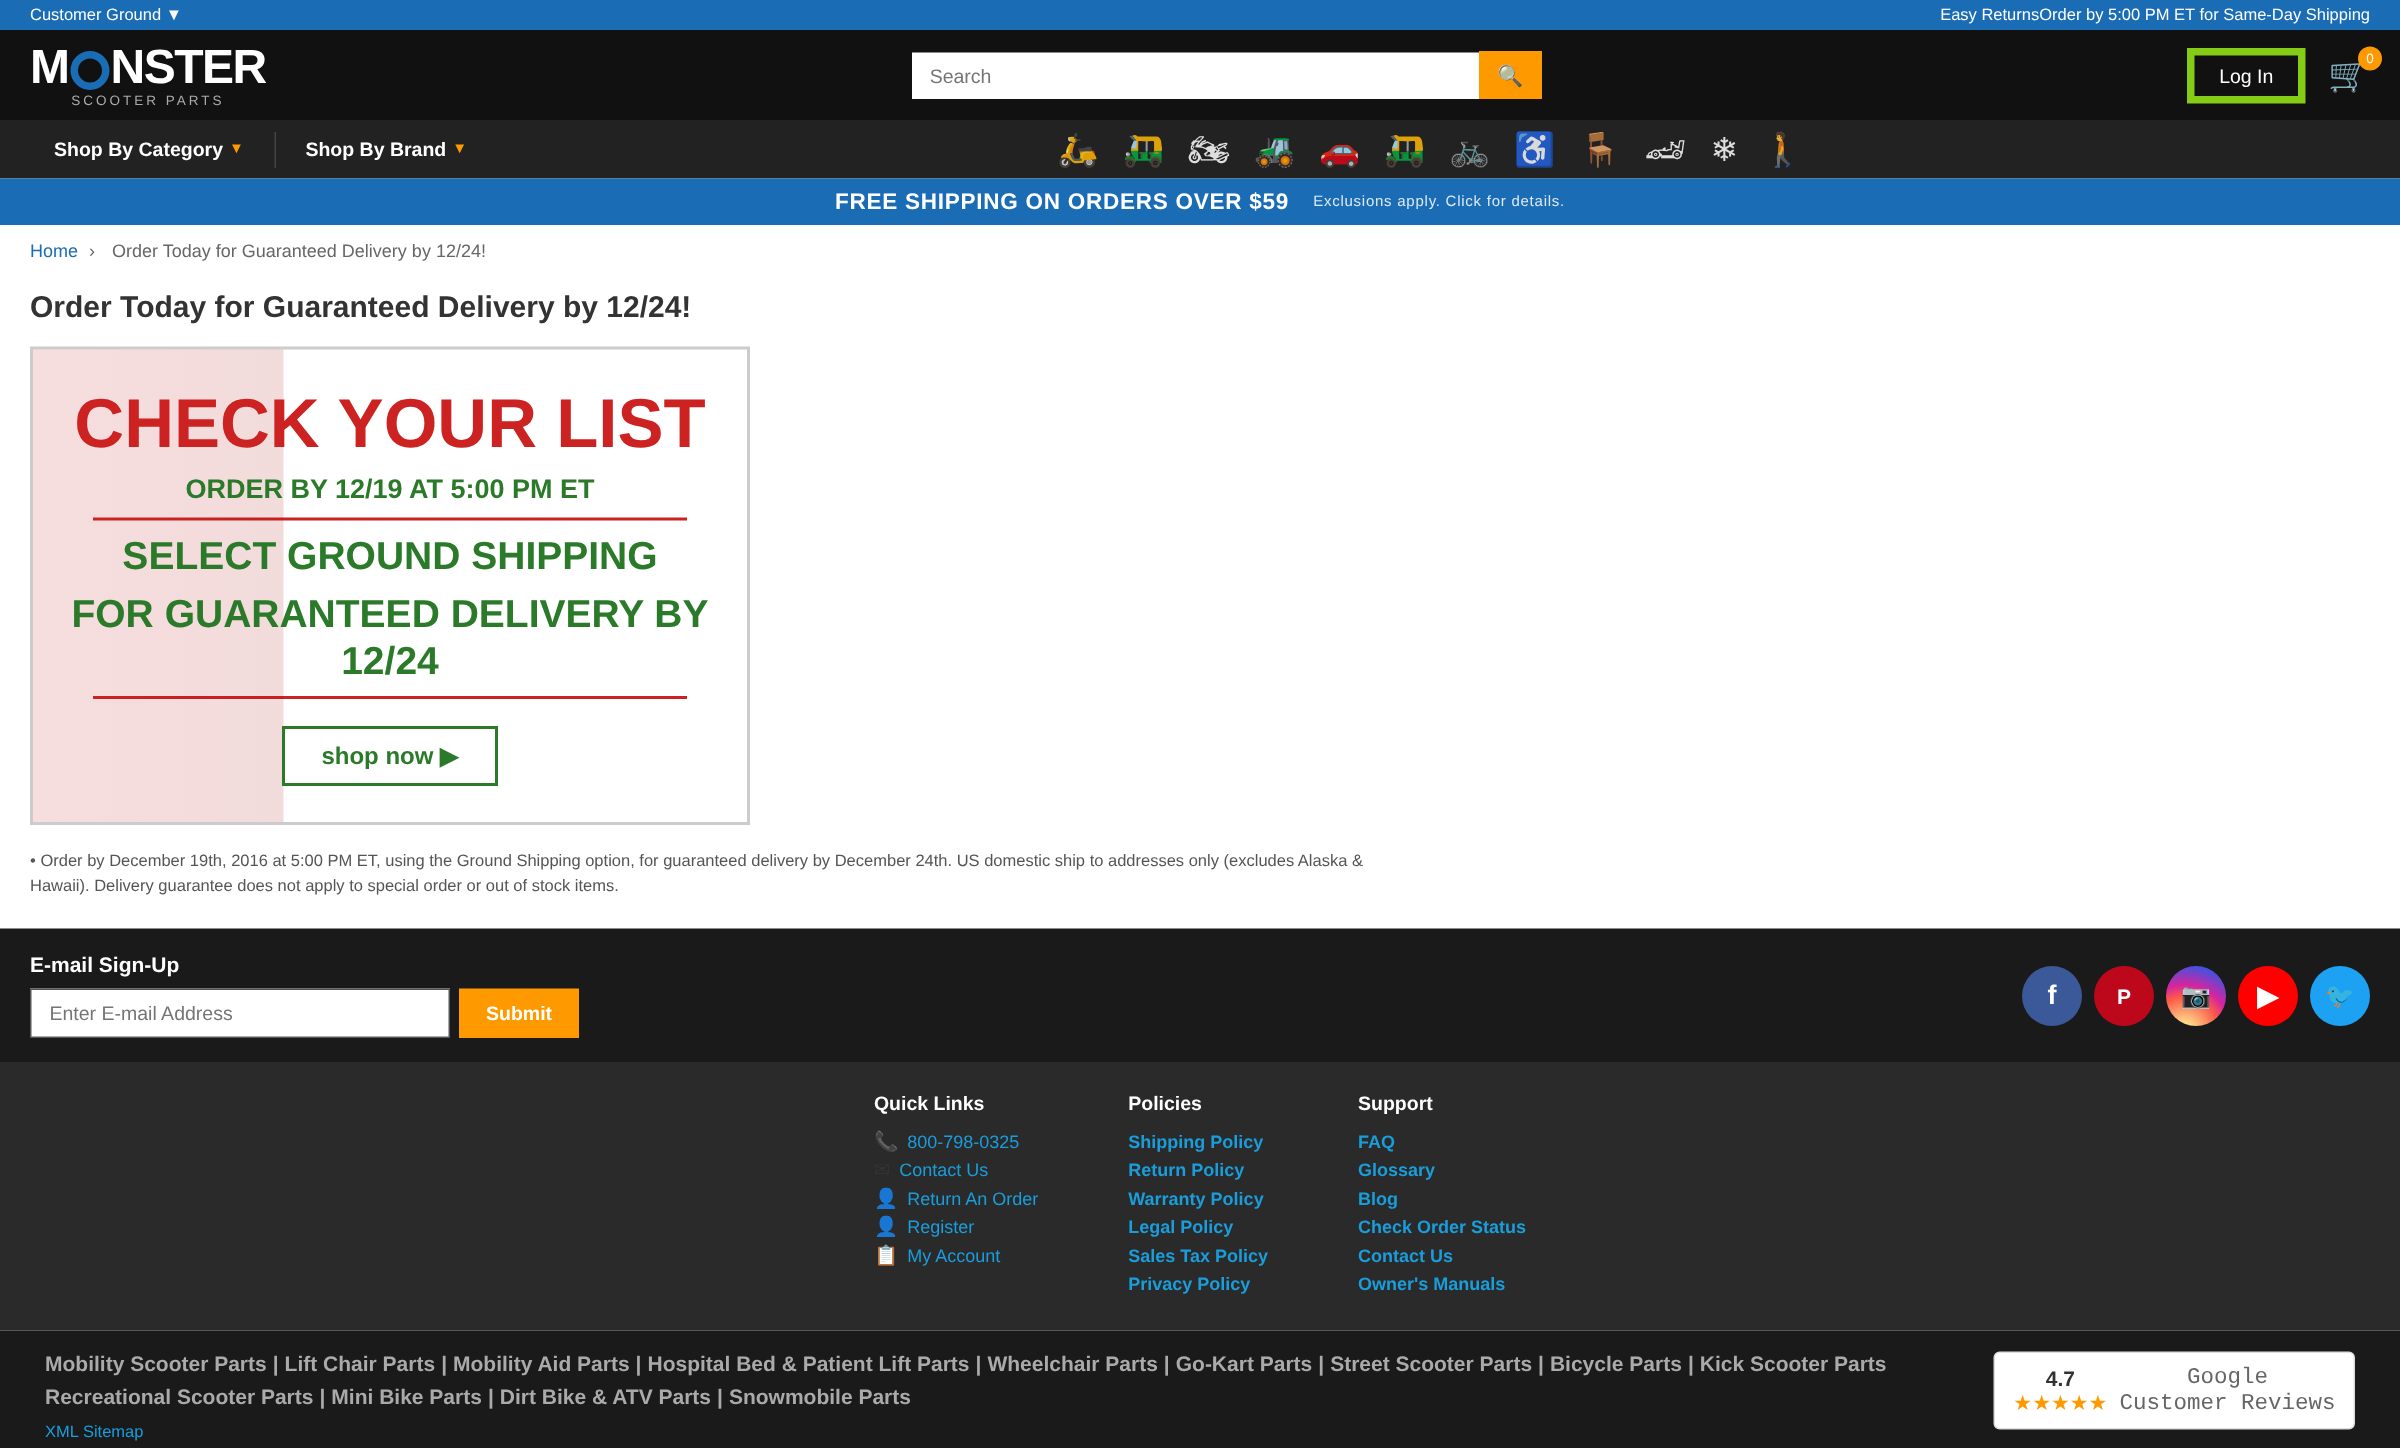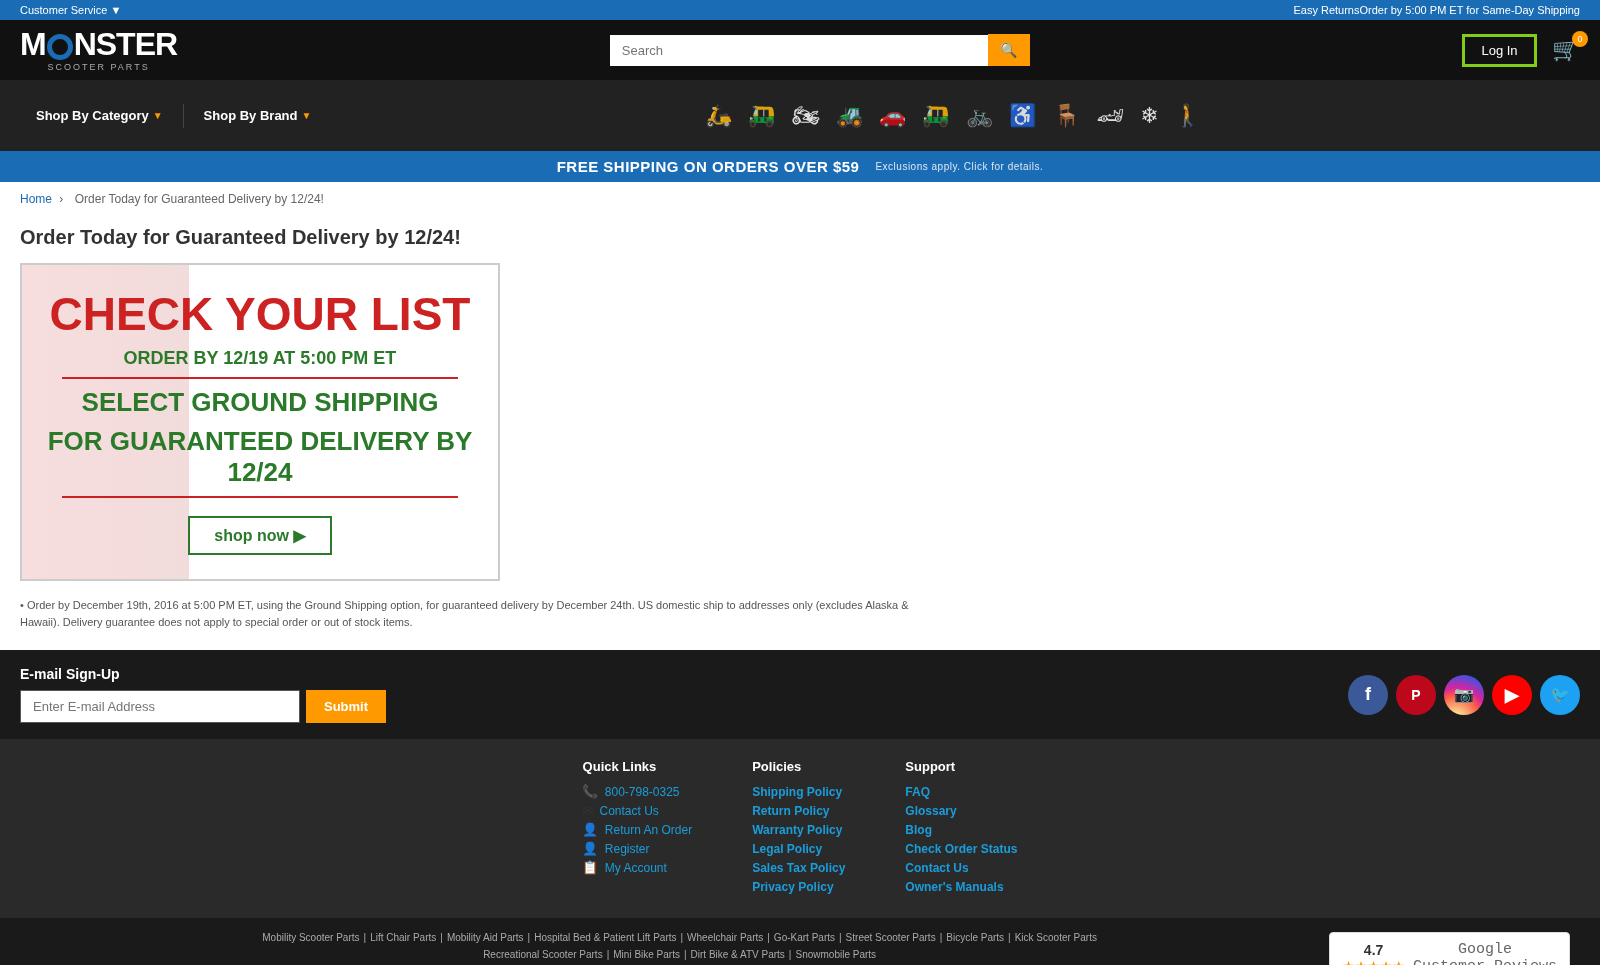--- a/index.html
+++ b/index.html
@@ -75,21 +75,21 @@
       color: #fff;
       font-size: 14px;
     }
     .header-right {
       display: flex;
       align-items: center;
       gap: 16px;
     }
     .login-btn {
       background: transparent;
-      border: 3px solid #84cc16;
+      border: 5px solid #84cc16;
       color: #fff;
       padding: 6px 16px;
       cursor: pointer;
       font-size: 13px;
     }
     .cart-icon {
       color: #fff;
       font-size: 22px;
       position: relative;
       cursor: pointer;
@@ -107,21 +107,21 @@
       display: flex;
       align-items: center;
       justify-content: center;
     }
 
     
     .nav-bar {
       background: #222;
       display: flex;
       align-items: center;
-      padding: 16px 20px;
+      padding: 0 20px;
     }
     .nav-item {
       color: #fff;
       padding: 12px 16px;
       cursor: pointer;
       font-size: 13px;
       font-weight: bold;
       display: flex;
       align-items: center;
       gap: 4px;
@@ -350,27 +350,27 @@
     .footer-icon-row { display: flex; align-items: center; gap: 6px; margin-bottom: 4px; }
     .footer-icon-row a { color: #1a9ddb; font-size: 12px; text-decoration: none; }
 
     
     .bottom-footer {
       background: #1a1a1a;
       padding: 14px 20px;
       text-align: center;
     }
     .bottom-links {
-      font-size: 10px;
+      font-size: 14px;
       color: #aaa;
       display: flex;
       flex-wrap: wrap;
-      justify-content: center;
       gap: 2px 4px;
       margin-bottom: 6px;
+      font-weight: bold;
     }
     .bottom-links a { color: #aaa; text-decoration: none; }
     .bottom-links span { color: #aaa; }
     .xml-sitemap { color: #1a9ddb; font-size: 11px; display: block; text-align: left; padding: 4px 0 10px; cursor: pointer; text-decoration: none; }
 
     .google-reviews {
       background: #fff;
       border: 1px solid #ddd;
       border-radius: 4px;
       padding: 8px 12px;
@@ -390,21 +390,21 @@
       padding: 0 10px;
     }
     .bottom-footer-left { flex: 1; }
     .bottom-footer-right { display: flex; align-items: center; }
   </style>
 </head>
 <body>
 
 <div class="top-bar">
   <div class="top-bar-left">
-    <span>Customer Service ▼</span>
+    <span>Customer Ground ▼</span>
   </div>
   <div class="top-bar-right">
     <span>Easy Returns</span>
     <span>Order by 5:00 PM ET for Same-Day Shipping</span>
   </div>
 </div>
 
 <div class="header">
   <div class="logo">
     <div>

